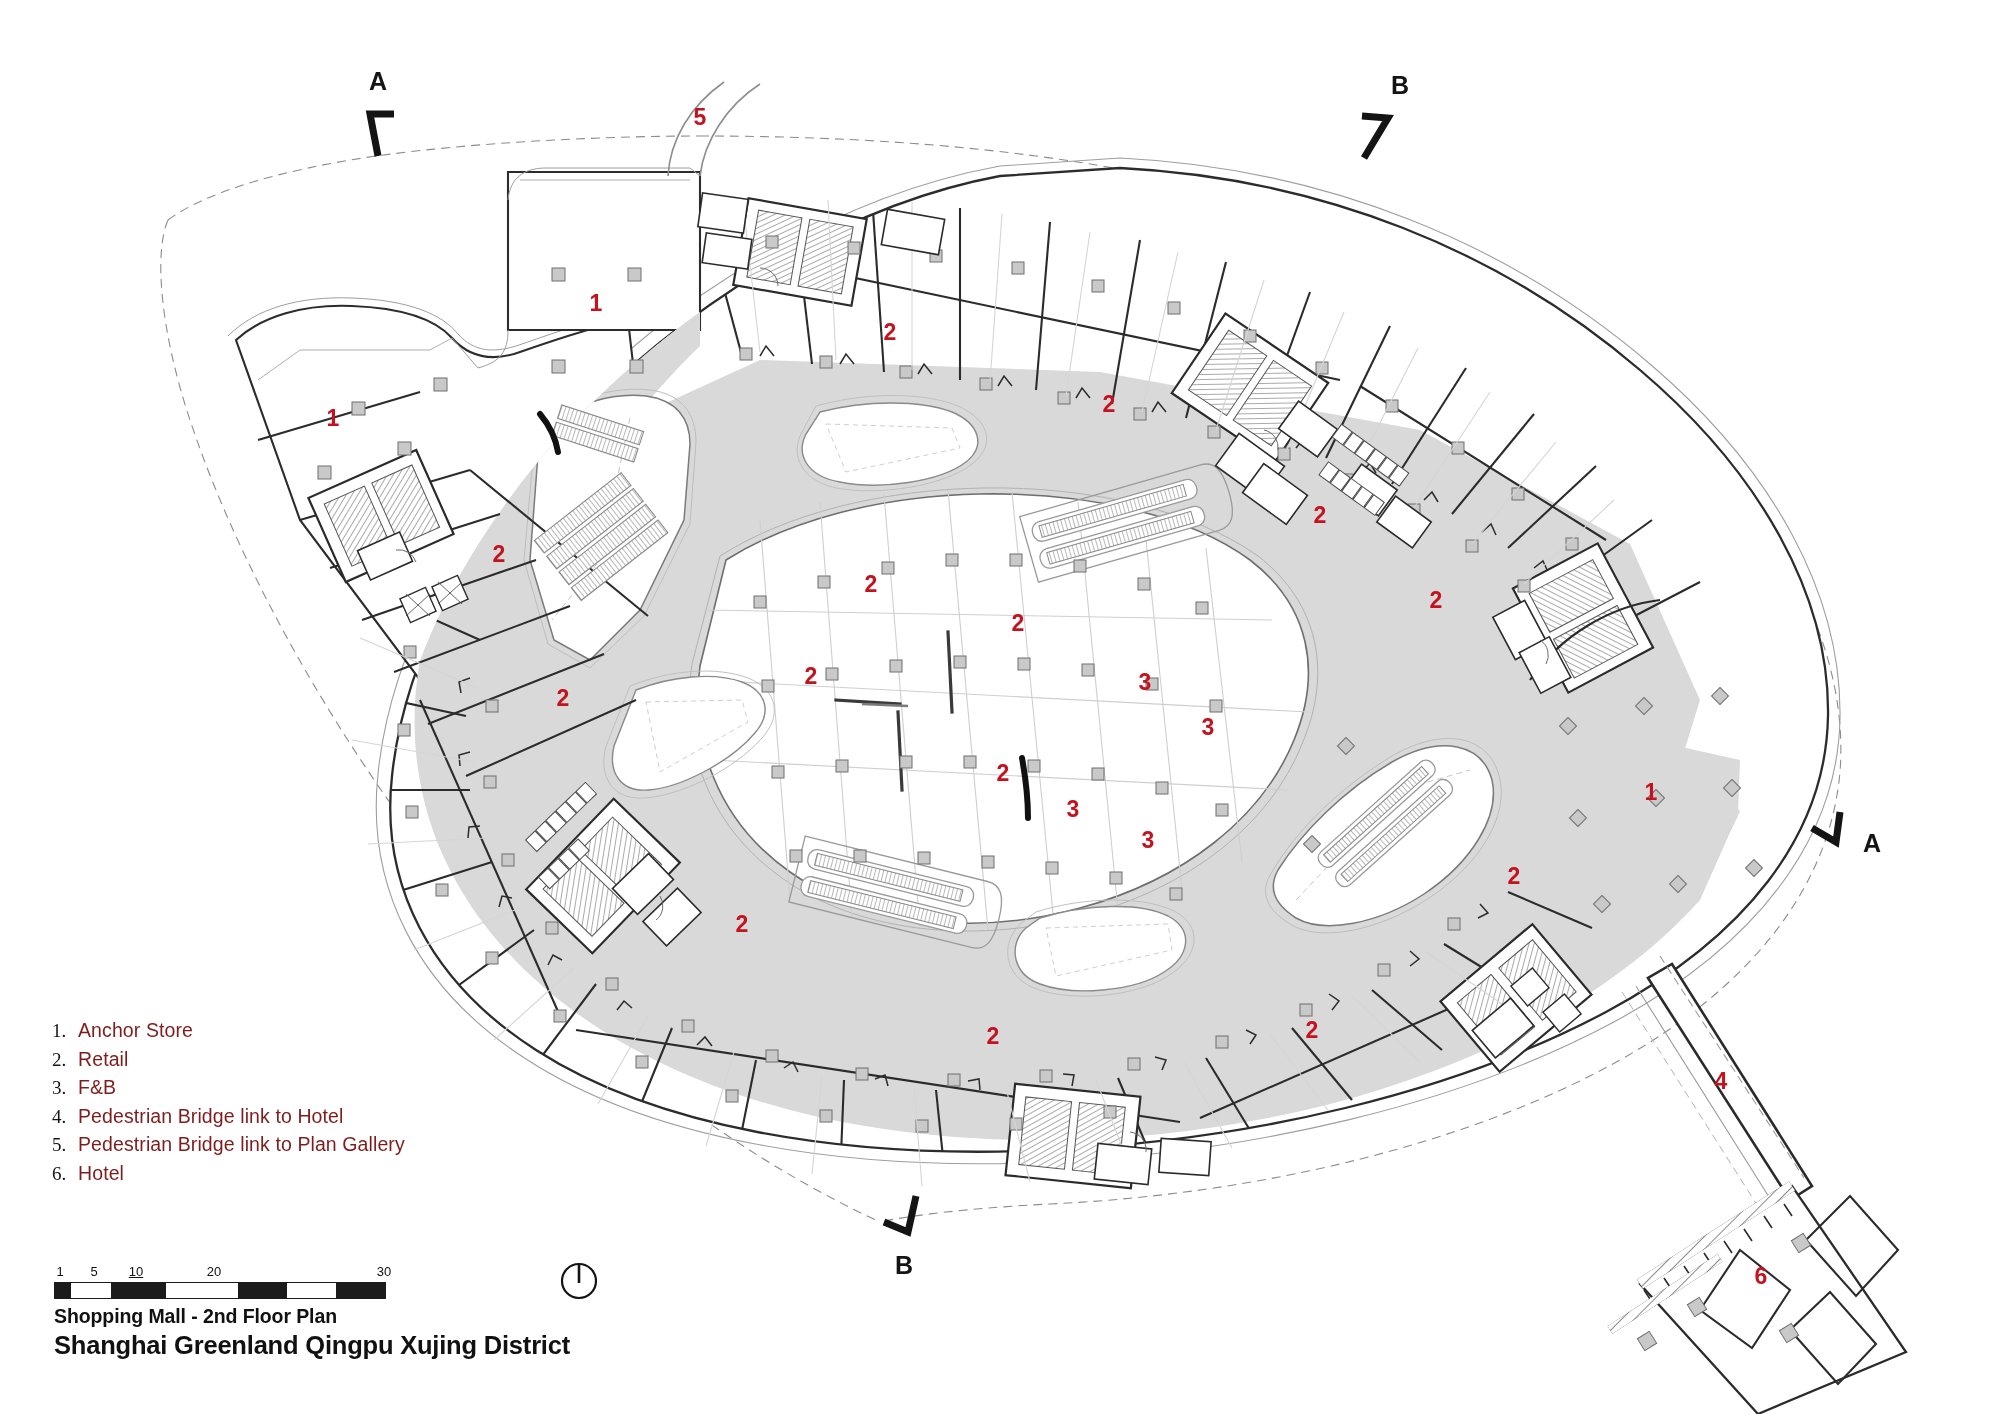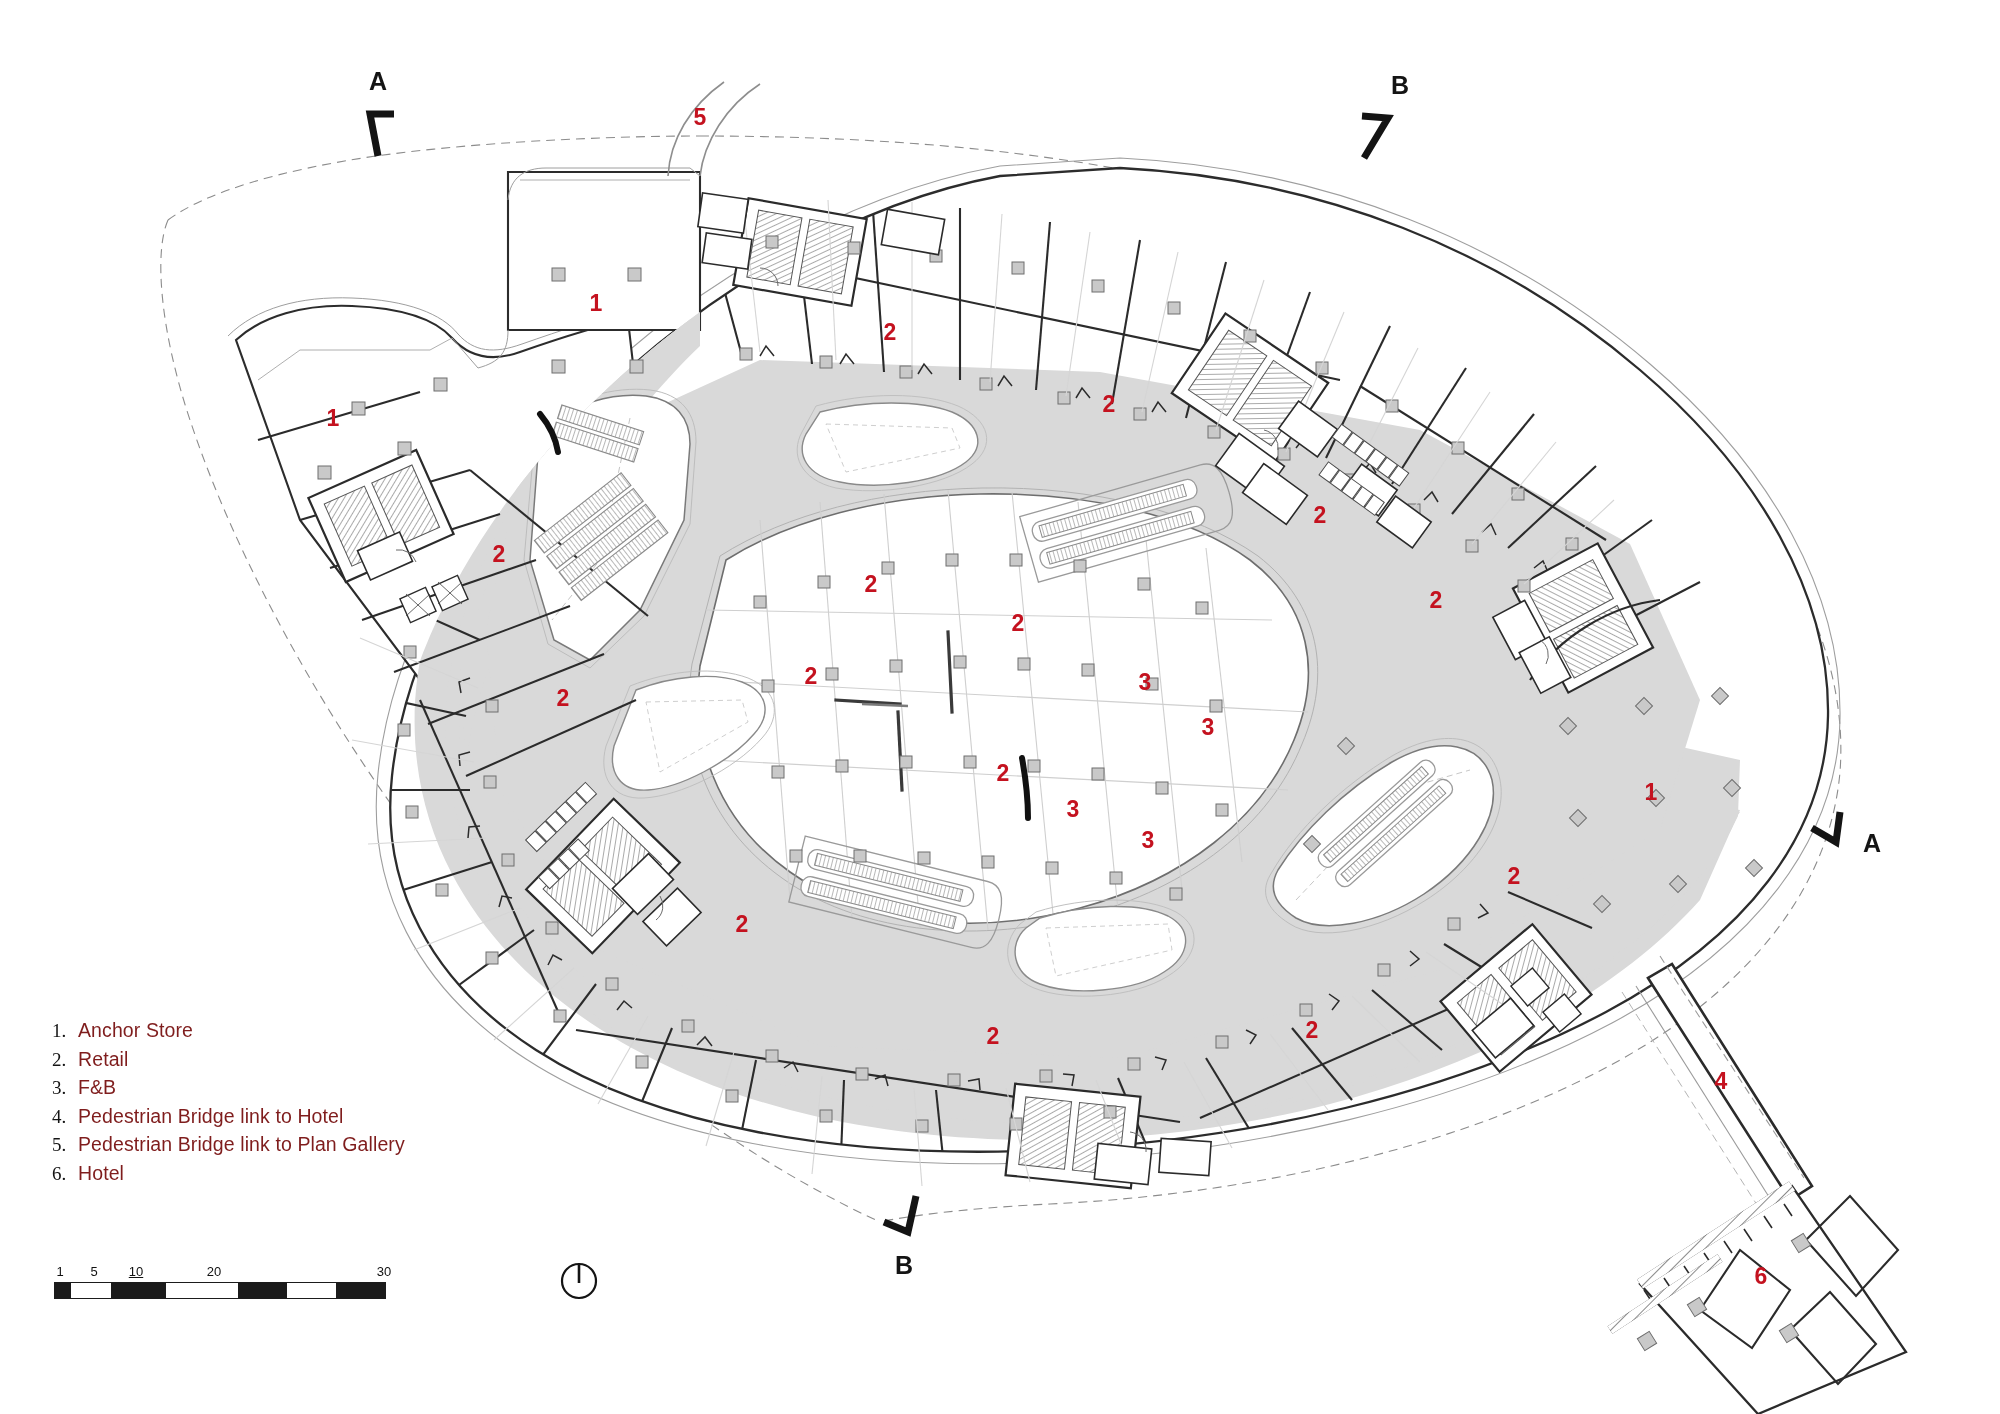--- a/index.html
+++ b/index.html
@@ -717,13 +717,15 @@
       <div class="sb sb-dark" style="width: 56px;"></div>
     </div>
 </div>
 
 <svg id="north-arrow" viewBox="0 0 46 46">
   <circle cx="23" cy="23" r="17" fill="none" stroke="#141414" stroke-width="2.2"></circle>
   <line x1="23" y1="6" x2="23" y2="25" stroke="#141414" stroke-width="2.6"></line>
 </svg>
 
 <div id="title-block">
+  <div id="subtitle">Shopping Mall - 2nd Floor Plan</div>
+  <div id="maintitle">Shanghai Greenland Qingpu Xujing District</div>
 </div>
 
 </body></html>

